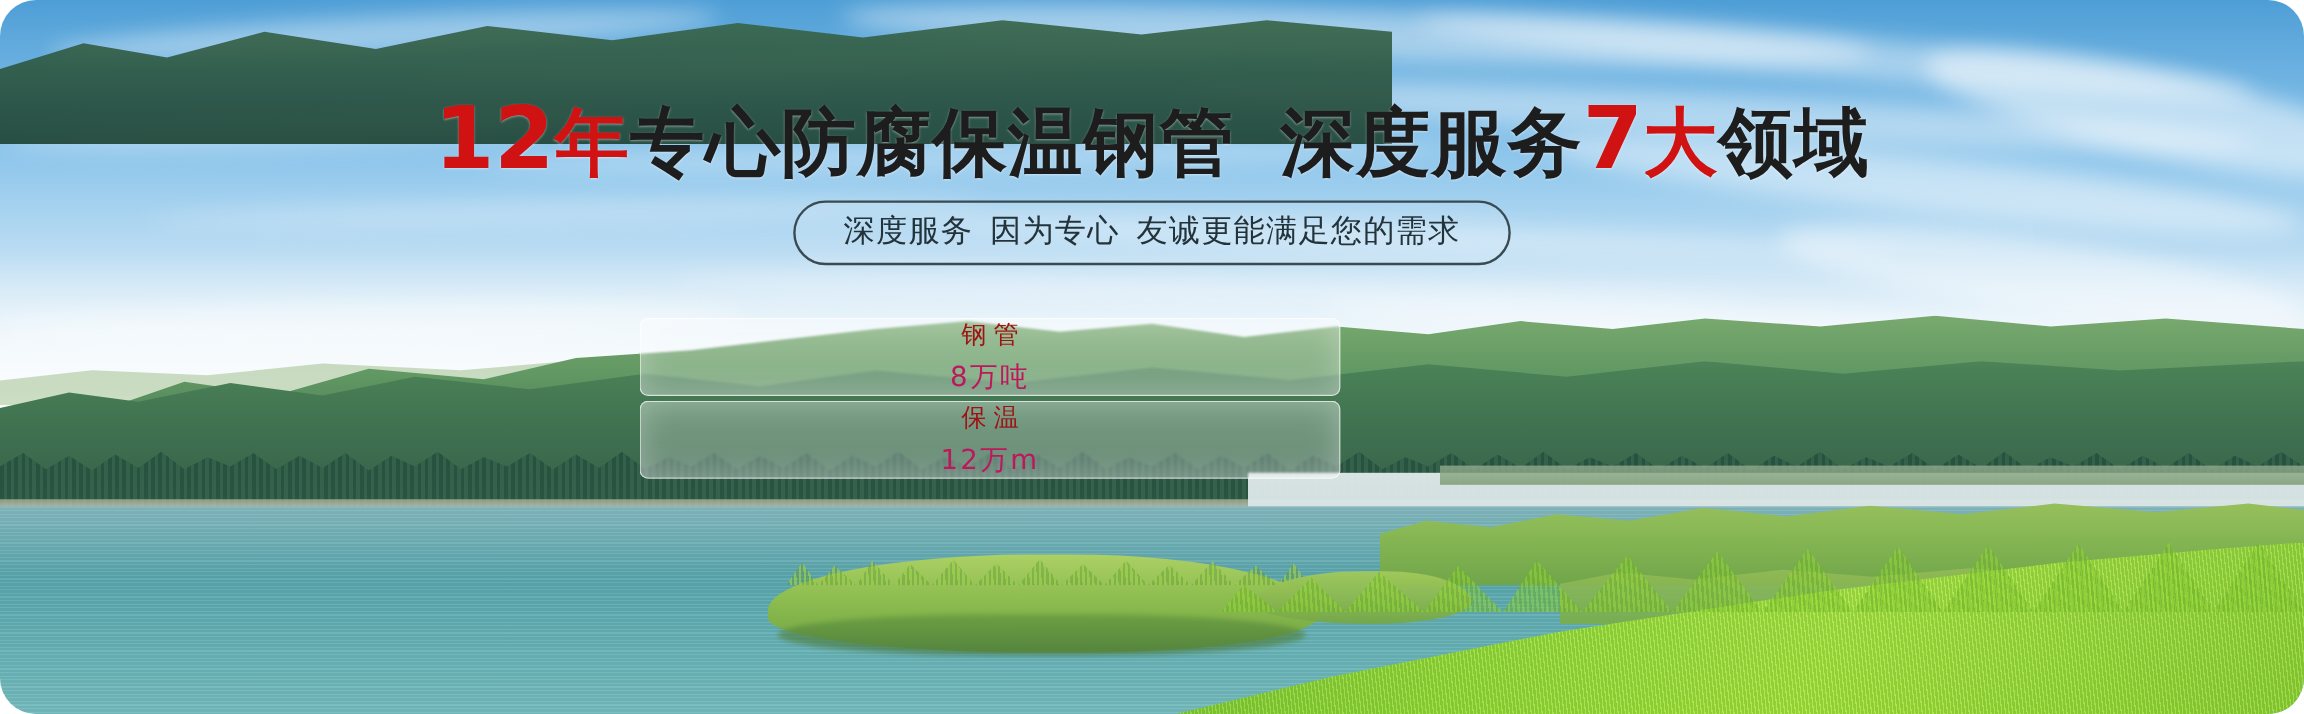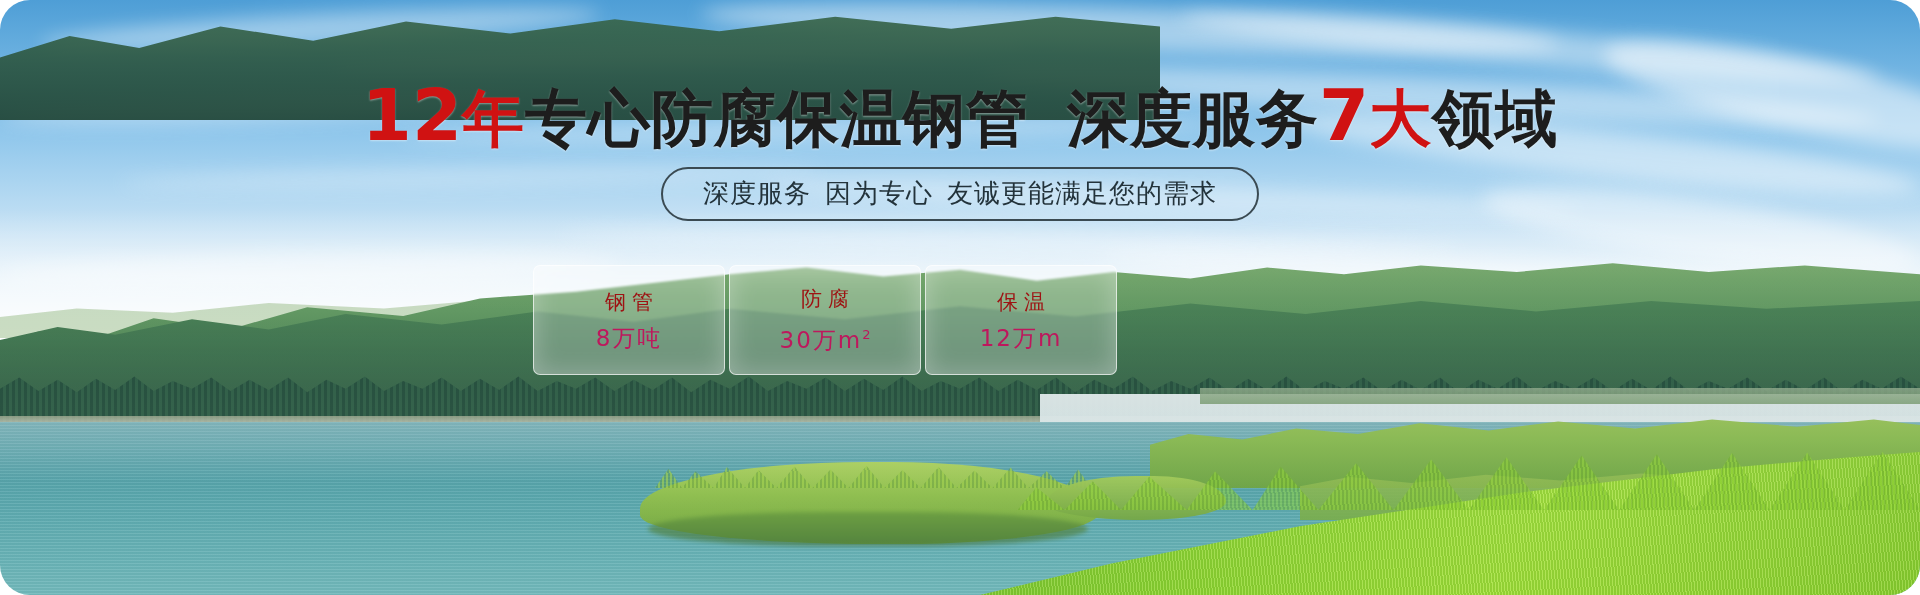--- a/index.html
+++ b/index.html
@@ -219,20 +219,21 @@
     white-space:nowrap;
     background:rgba(255,255,255,0.10);
   }
   .subtitle .sp{display:inline-block;width:14px;}
 
   .cards{
     position:absolute;left:533px;top:265px;
     width:584px;height:110px;
     display:flex;
     gap:4px;
+    flex-direction:column;
   }
   .card{
     flex:1 1 0;
     border:1px solid rgba(255,255,255,.72);
     border-radius:7px;
     background:rgba(255,255,255,.26);
     box-shadow:inset 0 0 26px rgba(255,255,255,.30);
     display:flex;
     flex-direction:column;
     align-items:center;
@@ -322,24 +323,20 @@
       <div class="subtitle"><span>深度服务</span><span class="sp"></span><span>因为专心</span><span class="sp"></span><span>友诚更能满足您的需求</span></div>
     </div>
 
     <div class="cards">
 
       <div class="card">
         <div class="card-label">钢管</div>
         <div class="card-value"><span>8万吨</span></div>
       </div>
 
-      <div class="card">
-        <div class="card-label">防腐</div>
-        <div class="card-value"><span>30万m</span><sup>2</sup></div>
-      </div>
 
       <div class="card">
         <div class="card-label">保温</div>
         <div class="card-value"><span>12万m</span></div>
       </div>
 
     </div>
 
   </div>
 </div>

